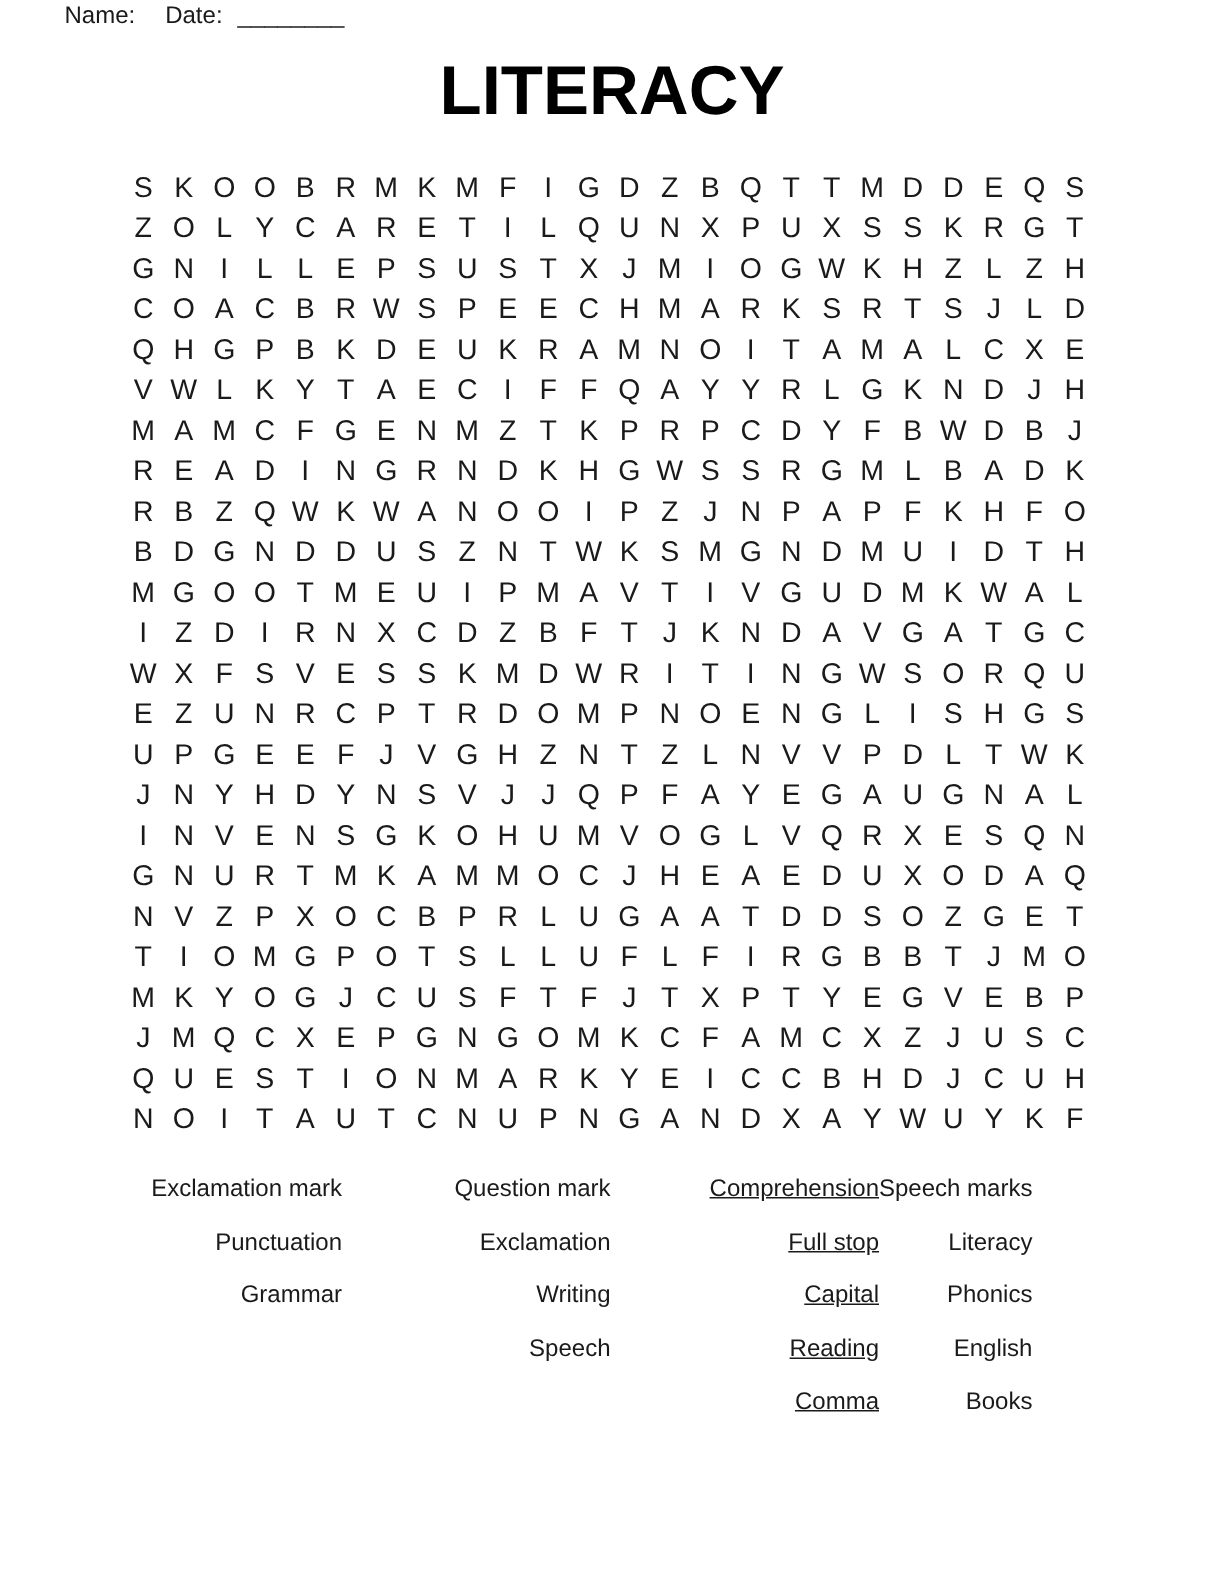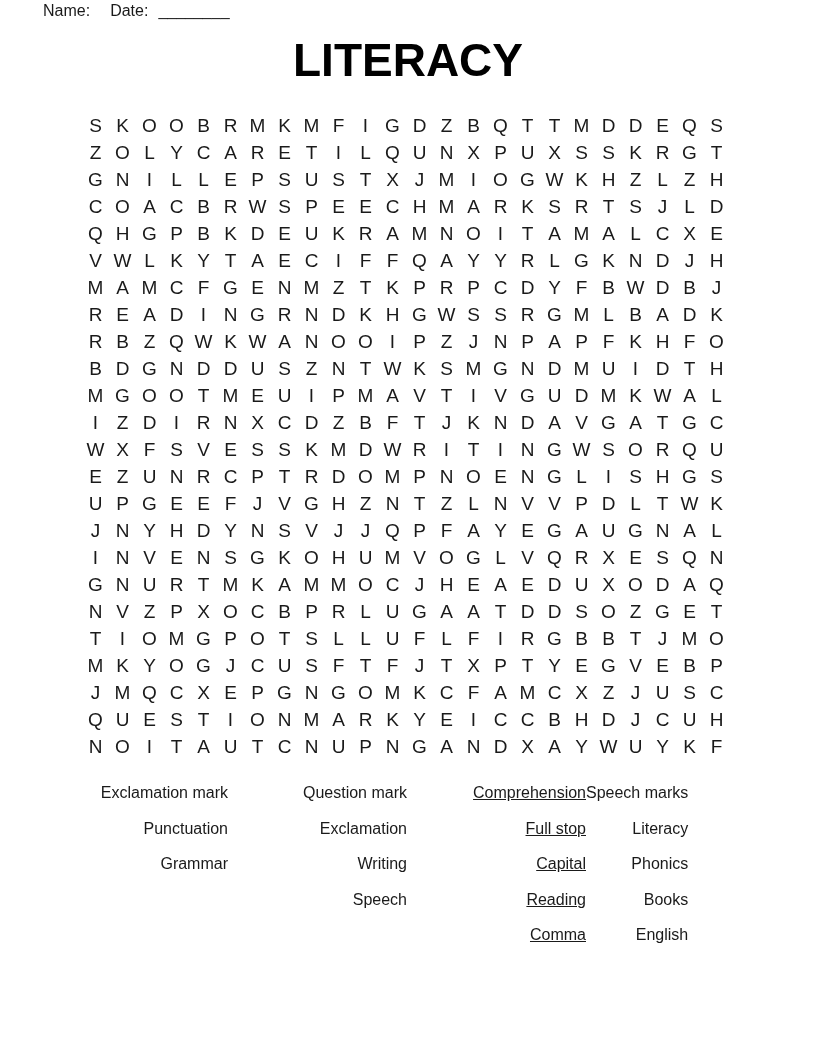--- a/index.html
+++ b/index.html
@@ -687,16 +687,16 @@
       <div class="word-item">Comprehension</div>
       <div class="word-item">Full stop</div>
       <div class="word-item">Capital</div>
       <div class="word-item">Reading</div>
       <div class="word-item">Comma</div>
     </div>
     <div class="word-col">
       <div class="word-item">Speech marks</div>
       <div class="word-item">Literacy</div>
       <div class="word-item">Phonics</div>
+      <div class="word-item">English</div>
       <div class="word-item">Books</div>
-      <div class="word-item">English</div>
     </div>
   </div>
 
 </body></html>

